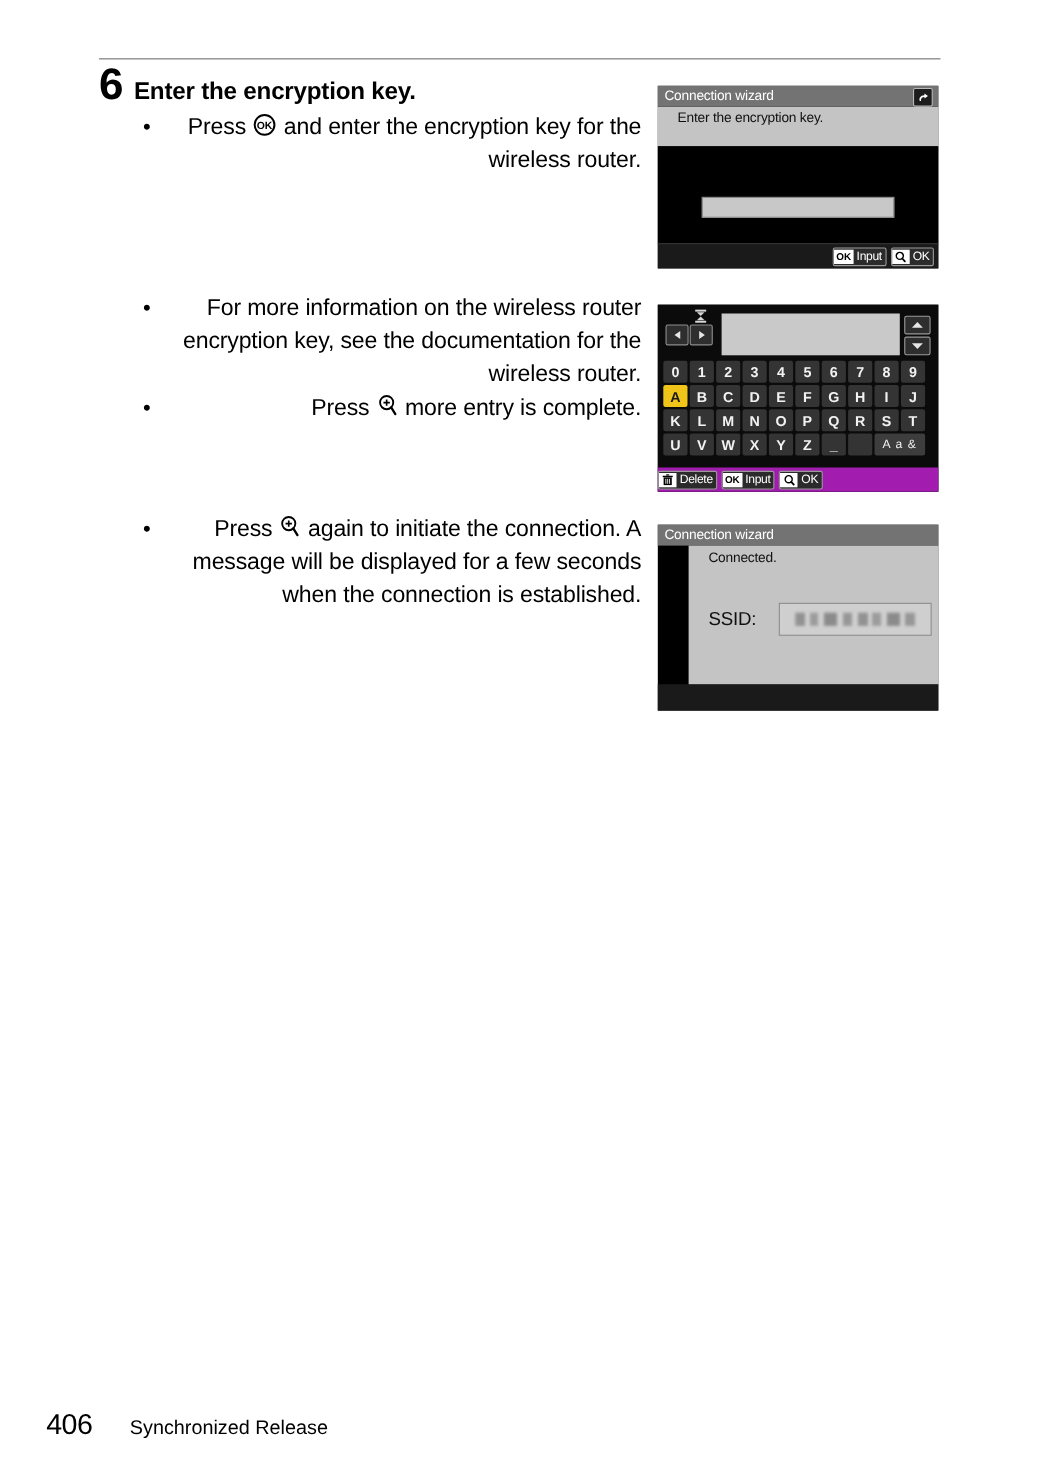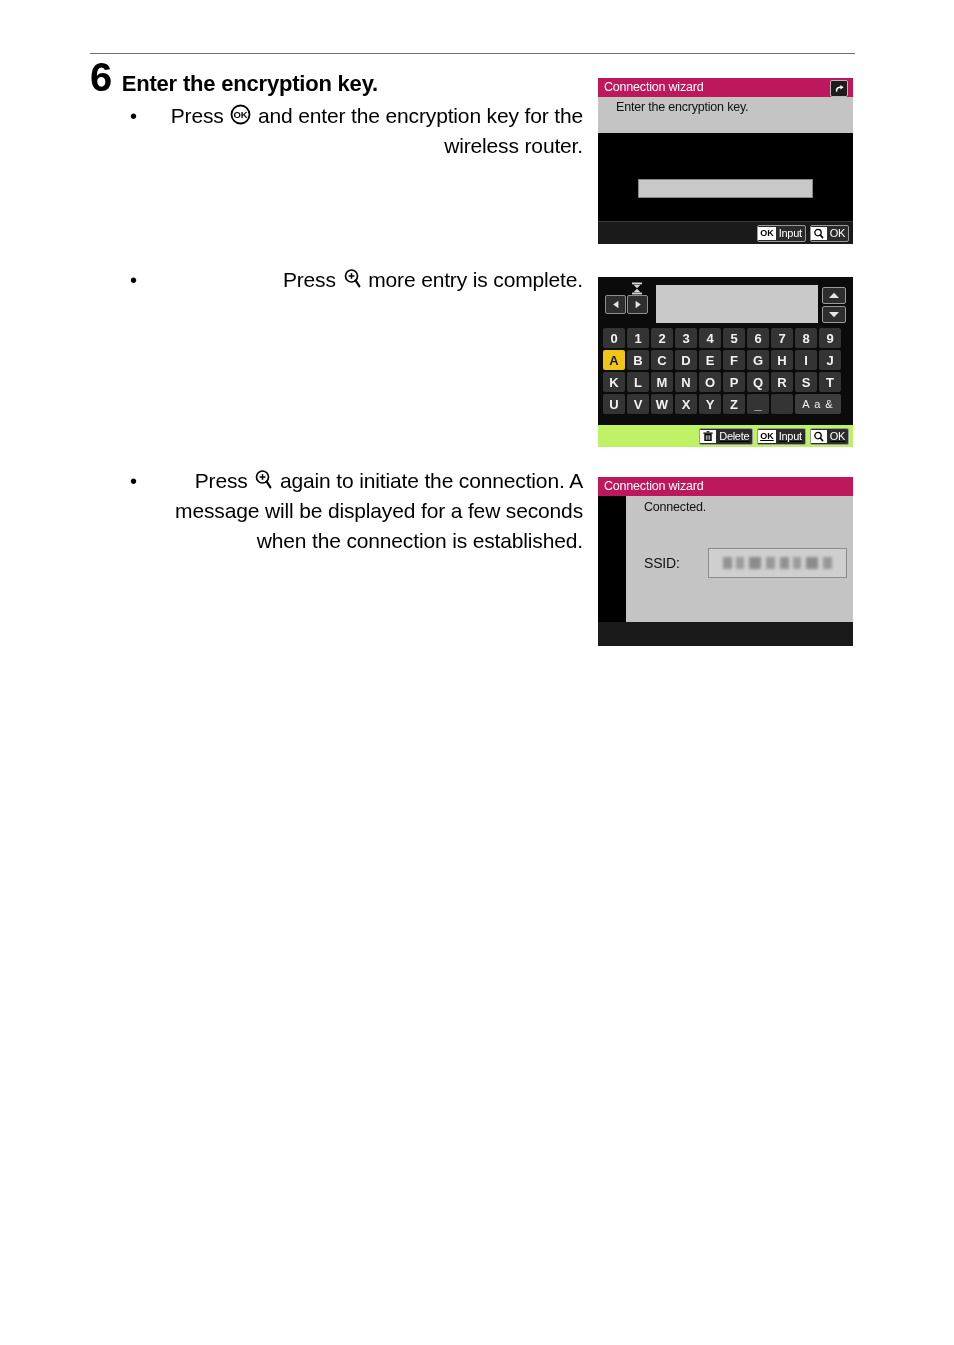--- a/index.html
+++ b/index.html
@@ -102,21 +102,21 @@
     box-sizing: border-box;
   }
   .shot-1 { top: 78px;  height: 166px; }
   .shot-2 { top: 277px; height: 170px; }
   .shot-3 { top: 477px; height: 169px; }
 
   
   .cw-titlebar {
     position: relative;
     height: 19px;
-    background: #be185d;
+    background: #737373;
     display: flex;
     align-items: center;
     padding: 0 20px 0 6px;
   }
   .cw-title {
     font-size: 12.5px;
     color: #ffffff;
     line-height: 1;
     letter-spacing: -0.2px;
   }
@@ -310,28 +310,27 @@
     font-weight: normal;
     letter-spacing: 1px;
     background: #3d3d3d;
   }
   .kb-foot {
     position: absolute;
     left: 0;
     right: 0;
     bottom: 0;
     height: 22px;
-    background: #bef264;
-    display: flex;
-    align-items: center;
-    justify-content: flex-end;
+    background: #a21caf;
+    display: flex;
+    align-items: center;
+    justify-content: flex-start;
     gap: 4px;
     padding-right: 4px;
     box-sizing: border-box;
-    text-decoration: underline;
   }
 
   
   .cw-body-gray {
     position: relative;
     height: 126px;
     background: #c4c4c4;
     padding: 4px 0 0 18px;
     box-sizing: border-box;
     margin-left: 28px;
@@ -342,21 +341,21 @@
     letter-spacing: -0.2px;
   }
   .cw-ssid-row {
     position: absolute;
     left: 18px;
     top: 52px;
     display: flex;
     align-items: center;
   }
   .cw-ssid-label {
-    font-size: 14px;
+    font-size: 17px;
     color: #111111;
     width: 64px;
     letter-spacing: -0.2px;
   }
   .cw-ssid-box {
     width: 139px;
     height: 30px;
     background: #cfcfcf;
     border: 1px solid #8c8c8c;
     box-sizing: border-box;
@@ -423,20 +422,23 @@
   <div class="bullets b1">
     <div class="bullet">
       <span>Press </span><span class="glyph"><svg width="21" height="21" viewBox="0 0 21 21">
             <circle cx="10.5" cy="10.5" r="9" fill="none" stroke="#000" stroke-width="1.8"></circle>
             <text x="10.5" y="14.2" font-family="Liberation Sans, sans-serif" font-size="9.5" font-weight="bold" text-anchor="middle" fill="#000">OK</text>
           </svg></span><span> and enter the encryption key for the wireless router.</span>
     </div>
   </div>
 
   <div class="bullets b2">
+    <div class="bullet">
+      <span>For more information on the wireless router encryption key, see the documentation for the wireless router.</span>
+    </div>
     <div class="bullet">
       <span>Press </span><span class="glyph"><svg width="19" height="21" viewBox="0 0 19 21">
             <circle cx="8.5" cy="8" r="6" fill="none" stroke="#000" stroke-width="1.7"></circle>
             <line x1="5.6" y1="8" x2="11.4" y2="8" stroke="#000" stroke-width="1.5"></line>
             <line x1="8.5" y1="5.1" x2="8.5" y2="10.9" stroke="#000" stroke-width="1.5"></line>
             <line x1="12.6" y1="12.4" x2="16.4" y2="18.4" stroke="#000" stroke-width="2.1" stroke-linecap="round"></line>
           </svg></span><span> more entry is complete.</span>
     </div>
   </div>
 
@@ -616,14 +618,18 @@
       <div class="cw-ssid-row">
         <span class="cw-ssid-label">SSID:</span>
         <span class="cw-ssid-box">
           <span class="cw-ssid-redacted"></span>
         </span>
       </div>
     </div>
     <div class="cw-footer-plain"></div>
   </div>
 
+  <div class="page-footer">
+    <span class="folio">406</span>
+    <span class="running-head">Synchronized Release</span>
+  </div>
 
 </div>
 
 </body></html>

